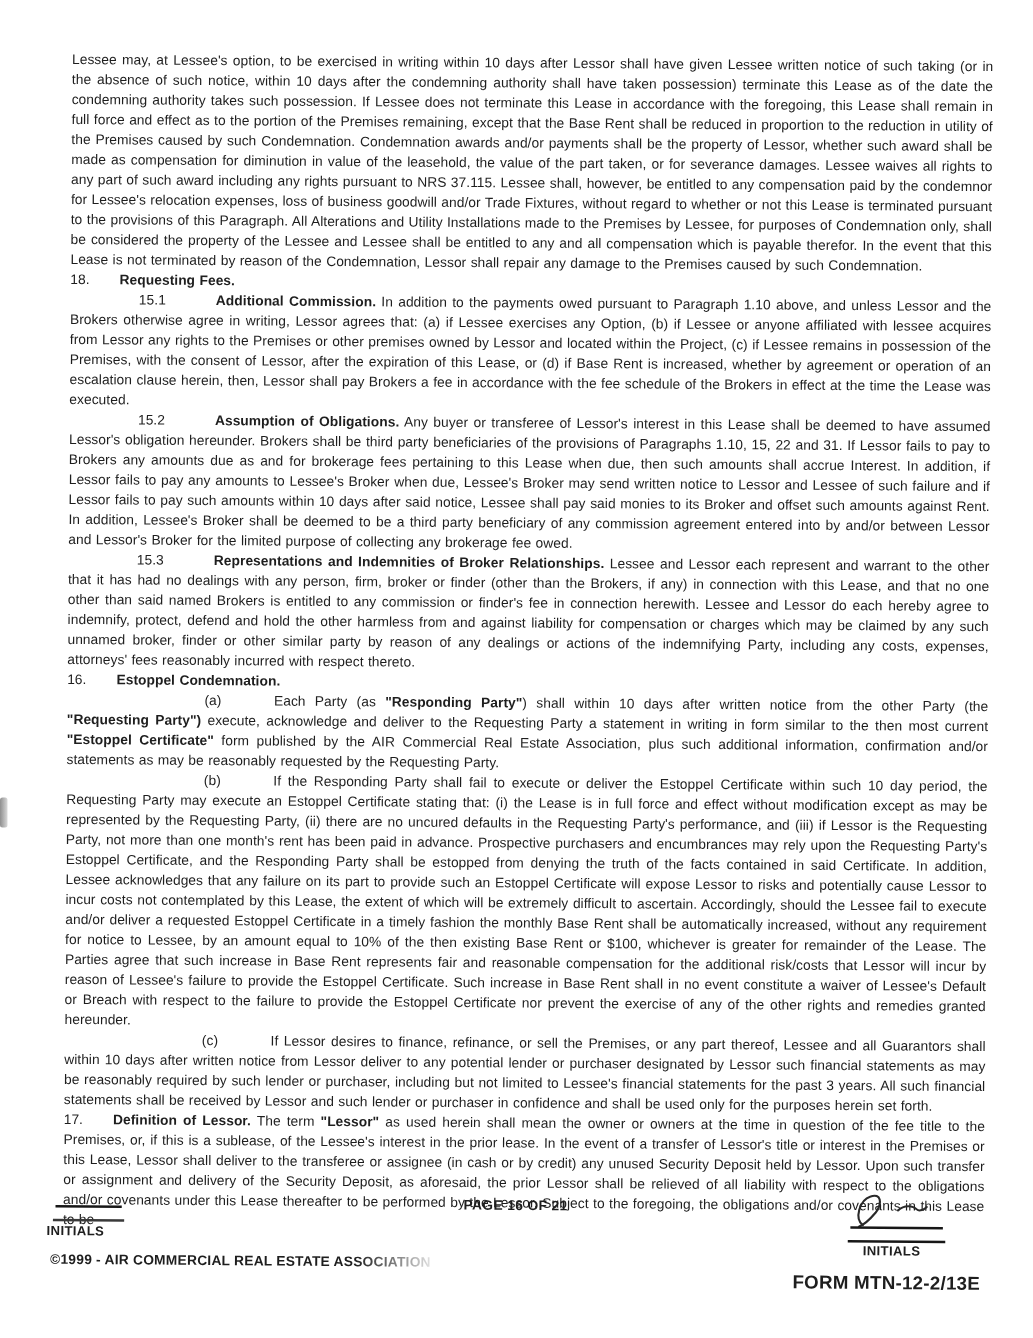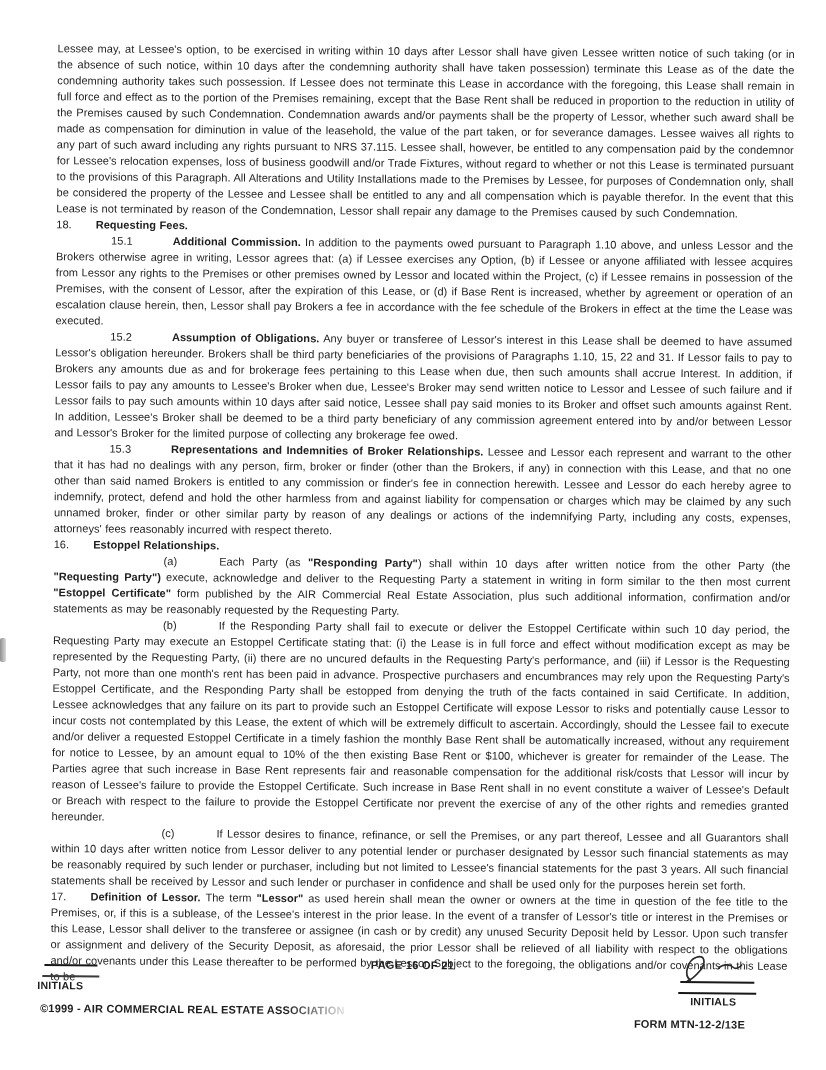--- a/index.html
+++ b/index.html
@@ -24,41 +24,41 @@
   .initials-left-label{position:absolute;left:45px;top:979px;font-weight:bold;font-size:10.5px;letter-spacing:0.3px;}
   .signature-svg{position:absolute;left:688px;top:948px;width:78px;height:32px;}
   .line-right-1{left:688px;top:976px;width:74px;}
   .line-right-2{left:686px;top:987px;width:78px;}
   .initials-right-label{position:absolute;left:698px;top:990px;font-weight:bold;font-size:10.5px;letter-spacing:0.3px;}
   .copyright{
     position:absolute;left:48px;top:1002px;font-weight:bold;font-size:11px;letter-spacing:0.2px;white-space:nowrap;
     -webkit-mask-image:linear-gradient(90deg,#000 0 80%,rgba(0,0,0,0.55) 91%,rgba(0,0,0,0.12) 100%);
             mask-image:linear-gradient(90deg,#000 0 80%,rgba(0,0,0,0.55) 91%,rgba(0,0,0,0.12) 100%);
   }
-  .form-number{position:absolute;left:642px;top:1013px;font-weight:bold;font-size:11px;letter-spacing:0.2px;white-space:nowrap;}
+  .form-number{position:absolute;left:642px;top:1013px;font-weight:bold;font-size:15px;letter-spacing:0.2px;white-space:nowrap;}
   .scan-artifact{
     position:absolute;left:0;top:638px;width:6px;height:24px;border-radius:2px;
     background:linear-gradient(90deg,#8f8f8f,#d9d9d9);
   }
 </style>
 </head>
 <body>
 
 <div class="page">
   <div class="scan-artifact"></div>
 
   <div class="rotated">
 
     <div class="doc-body">
         <p class="para"><span>Lessee may, at Lessee's option, to be exercised in writing within 10 days after Lessor shall have given Lessee written notice of such taking (or in the absence of such notice, within 10 days after the condemning authority shall have taken possession) terminate this Lease as of the date the condemning authority takes such possession.  If Lessee does not terminate this Lease in accordance with the foregoing, this Lease shall remain in full force and effect as to the portion of the Premises remaining, except that the Base Rent shall be reduced in proportion to the reduction in utility of the Premises caused by such Condemnation.  Condemnation awards and/or payments shall be the property of Lessor, whether such award shall be made as compensation for diminution in value of the leasehold, the value of the part taken, or for severance damages. Lessee waives all rights to any part of such award including any rights pursuant to NRS 37.115. Lessee shall, however, be entitled to any compensation paid by the condemnor for Lessee's relocation expenses, loss of business goodwill and/or Trade Fixtures, without regard to whether or not this Lease is terminated pursuant to the provisions of this Paragraph.  All Alterations and Utility Installations made to the Premises by Lessee, for purposes of Condemnation only, shall be considered the property of the Lessee and Lessee shall be entitled to any and all compensation which is payable therefor.  In the event that this Lease is not terminated by reason of the Condemnation, Lessor shall repair any damage to the Premises caused by such Condemnation.</span></p>
         <p class="para"><span>18.</span><span class="tab" style="width: 24px;"></span><b>Requesting Fees.</b></p>
         <p class="para" style="text-indent: 55px;"><span>15.1</span><span class="tab" style="width: 40px;"></span><b>Additional Commission.</b><span>  In addition to the payments owed pursuant to Paragraph 1.10 above, and unless Lessor and the Brokers otherwise agree in writing, Lessor agrees that:  (a) if Lessee exercises any Option, (b) if Lessee or anyone affiliated with lessee acquires from Lessor any rights to the Premises or other premises owned by Lessor and located within the Project, (c) if Lessee remains in possession of the Premises, with the consent of Lessor, after the expiration of this Lease, or (d) if Base Rent is increased, whether by agreement or operation of an escalation clause herein, then, Lessor shall pay Brokers a fee in accordance with the fee schedule of the Brokers in effect at the time the Lease was executed.</span></p>
         <p class="para" style="text-indent: 55px;"><span>15.2</span><span class="tab" style="width: 40px;"></span><b>Assumption of Obligations.</b><span>  Any buyer or transferee of Lessor's interest in this Lease shall be deemed to have assumed Lessor's obligation hereunder.  Brokers shall be third party beneficiaries of the provisions of Paragraphs 1.10, 15, 22 and 31.  If Lessor fails to pay to Brokers any amounts due as and for brokerage fees pertaining to this Lease when due, then such amounts shall accrue Interest.  In addition, if Lessor fails to pay any amounts to Lessee's Broker when due, Lessee's Broker may send written notice to Lessor and Lessee of such failure and if Lessor fails to pay such amounts within 10 days after said notice, Lessee shall pay said monies to its Broker and offset such amounts against Rent.  In addition, Lessee's Broker shall be deemed to be a third party beneficiary of any commission agreement entered into by and/or between Lessor and Lessor's Broker for the limited purpose of collecting any brokerage fee owed.</span></p>
         <p class="para" style="text-indent: 55px;"><span>15.3</span><span class="tab" style="width: 40px;"></span><b>Representations and Indemnities of Broker Relationships.</b><span>  Lessee and Lessor each represent and warrant to the other that it has had no dealings with any person, firm, broker or finder (other than the Brokers, if any) in connection with this Lease, and that no one other than said named Brokers is entitled to any commission or finder's fee in connection herewith.  Lessee and Lessor do each hereby agree to indemnify, protect, defend and hold the other harmless from and against liability for compensation or charges which may be claimed by any such unnamed broker, finder or other similar party by reason of any dealings or actions of the indemnifying Party, including any costs, expenses, attorneys' fees reasonably incurred with respect thereto.</span></p>
-        <p class="para"><span>16.</span><span class="tab" style="width: 24px;"></span><b>Estoppel Relationships.</b></p>
+        <p class="para"><span>16.</span><span class="tab" style="width: 24px;"></span><b>Estoppel Condemnation.</b></p>
         <p class="para" style="text-indent: 110px;"><span>(a)</span><span class="tab" style="width: 42px;"></span><span>Each Party (as </span><b>"Responding Party"</b><span>) shall within 10 days after written notice from the other Party (the </span><b>"Requesting Party")</b><span> execute, acknowledge and deliver to the Requesting Party a statement in writing in form similar to the then most current </span><b>"Estoppel Certificate"</b><span> form published by the AIR Commercial Real Estate Association, plus such additional information, confirmation and/or statements as may be reasonably requested by the Requesting Party.</span></p>
         <p class="para" style="text-indent: 110px;"><span>(b)</span><span class="tab" style="width: 42px;"></span><span>If the Responding Party shall fail to execute or deliver the Estoppel Certificate within such 10 day period, the Requesting Party may execute an Estoppel Certificate stating that: (i) the Lease is in full force and effect without modification except as may be represented by the Requesting Party, (ii) there are no uncured defaults in the Requesting Party's performance, and (iii) if Lessor is the Requesting Party, not more than one month's rent has been paid in advance. Prospective purchasers and encumbrances may rely upon the Requesting Party's Estoppel Certificate, and the Responding Party shall be estopped from denying the truth of the facts contained in said Certificate. In addition, Lessee acknowledges that any failure on its part to provide such an Estoppel Certificate will expose Lessor to risks and potentially cause Lessor to incur costs not contemplated by this Lease, the extent of which will be extremely difficult to ascertain.  Accordingly, should the Lessee fail to execute and/or deliver a requested Estoppel Certificate in a timely fashion the monthly Base Rent shall be automatically increased, without any requirement for notice to Lessee, by an amount equal to 10% of the then existing Base Rent or $100, whichever is greater for remainder of the Lease.  The Parties agree that such increase in Base Rent represents fair and reasonable compensation for the additional risk/costs that Lessor will incur by reason of Lessee's failure to provide the Estoppel Certificate.  Such increase in Base Rent shall in no event constitute a waiver of Lessee's Default or Breach with respect to the failure to provide the Estoppel Certificate nor prevent the exercise of any of the other rights and remedies granted hereunder.</span></p>
         <p class="para" style="text-indent: 110px;"><span>(c)</span><span class="tab" style="width: 42px;"></span><span>If Lessor desires to finance, refinance, or sell the Premises, or any part thereof, Lessee and all Guarantors shall within 10 days after written notice from Lessor deliver to any potential lender or purchaser designated by Lessor such financial statements as may be reasonably required by such lender or purchaser, including but not limited to Lessee's financial statements for the past 3 years.  All such financial statements shall be received by Lessor and such lender or purchaser in confidence and shall be used only for the purposes herein set forth.</span></p>
         <p class="para"><span>17.</span><span class="tab" style="width: 24px;"></span><b>Definition of Lessor.</b><span>  The term </span><b>"Lessor"</b><span> as used herein shall mean the owner or owners at the time in question of the fee title to the Premises, or, if this is a sublease, of the Lessee's interest in the prior lease.  In the event of a transfer of Lessor's title or interest in the Premises or this Lease, Lessor shall deliver to the transferee or assignee (in cash or by credit) any unused Security Deposit held by Lessor.  Upon such transfer or assignment and delivery of the Security Deposit, as aforesaid, the prior Lessor shall be relieved of all liability with respect to the obligations and/or covenants under this Lease thereafter to be performed by the Lessor.  Subject to the foregoing, the obligations and/or covenants in this Lease to be</span></p>
       </div>
 
     <div>
       <div class="sig-line line-left-1"></div>
       <div class="sig-line line-left-2"></div>
       <div class="initials-left-label">INITIALS</div>

